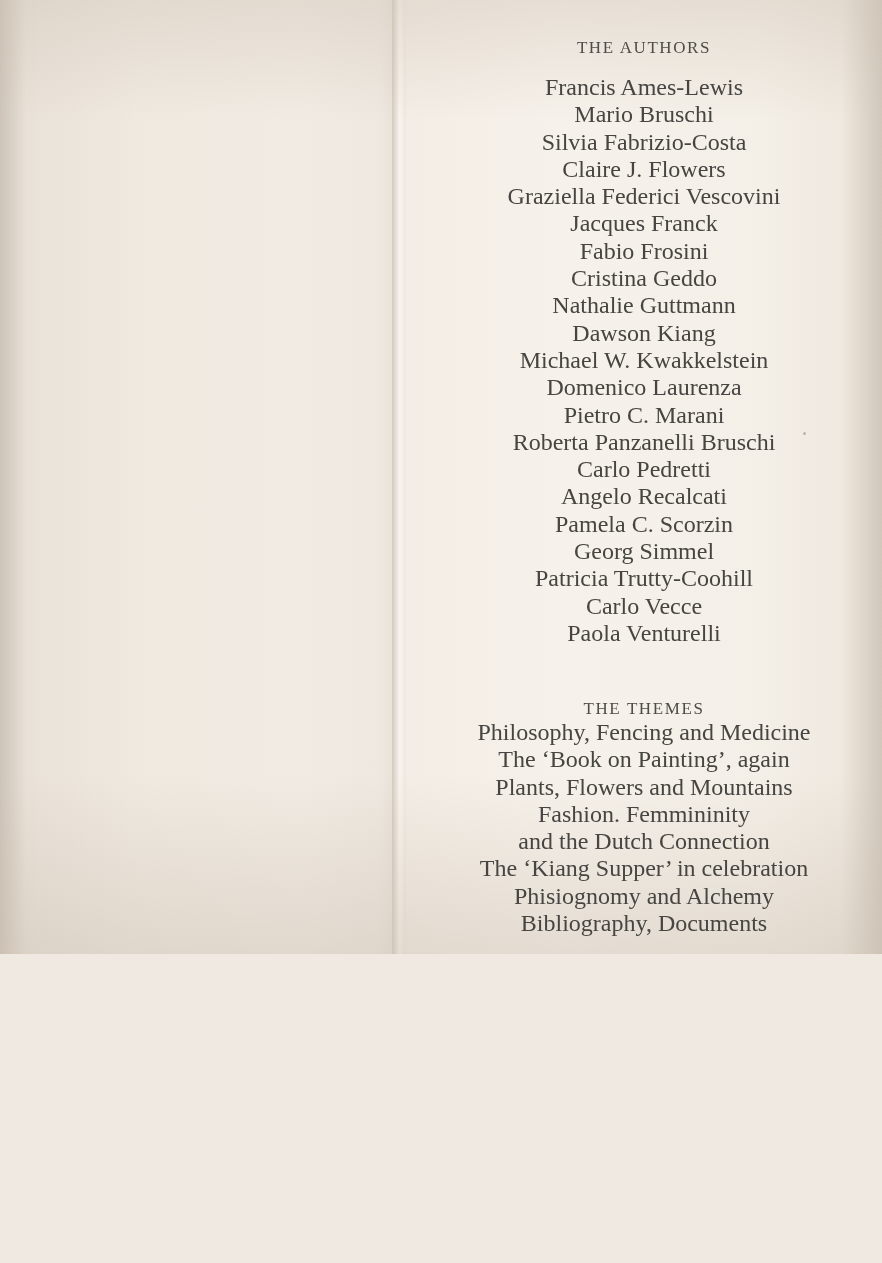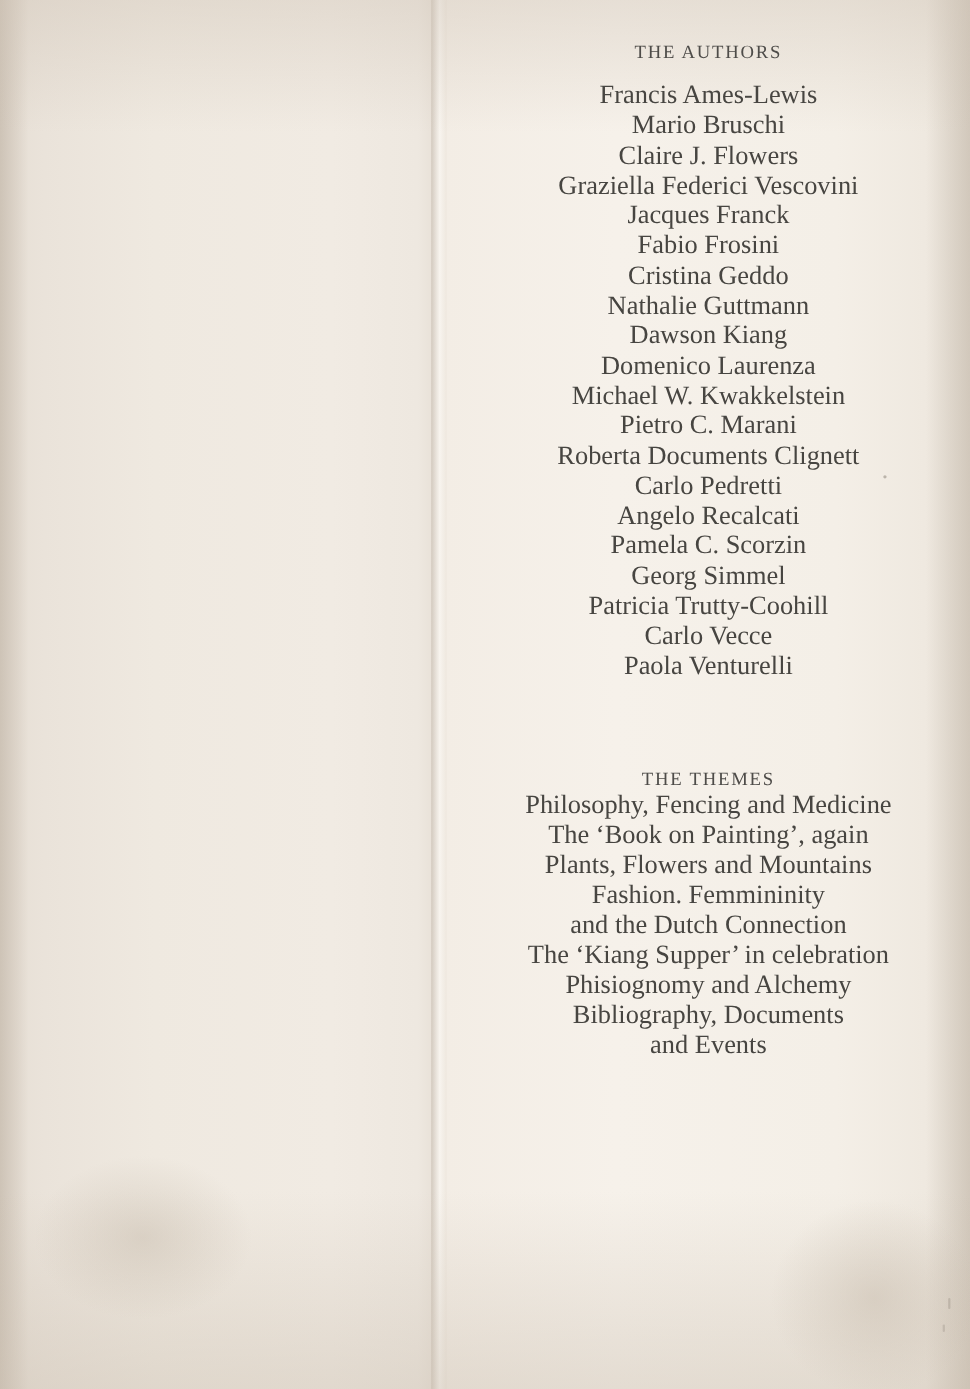--- a/index.html
+++ b/index.html
@@ -10,21 +10,21 @@
     width: 882px;
     height: 1263px;
     background: #efe9e1;
     font-family: "Liberation Serif", serif;
     overflow: hidden;
   }
 
   #page {
     position: relative;
     width: 882px;
-    height: 1263px;
+    height: 954px;
     background:
       linear-gradient(90deg,
         #e6ded4 0px,
         #eae3da 40px,
         #efe9e0 140px,
         #f1ebe3 300px,
         #eee8e0 380px,
         #e9e2d9 392px,
         #f3ede5 404px,
         #f6f1ea 560px,
@@ -163,51 +163,51 @@
   <div class="paper-shade-bottom"></div>
   <div class="paper-blotch-a"></div>
   <div class="paper-blotch-b"></div>
 
   <div class="content">
 
     <div id="authors-section" class="section">
       <div class="section-heading">THE AUTHORS</div>
       <div class="author-line">Francis Ames-Lewis</div>
       <div class="author-line">Mario Bruschi</div>
+      <div class="author-line">Silvia Fabrizio-Costa</div>
       <div class="author-line">Claire J. Flowers</div>
       <div class="author-line">Graziella Federici Vescovini</div>
       <div class="author-line">Jacques Franck</div>
       <div class="author-line">Fabio Frosini</div>
       <div class="author-line">Cristina Geddo</div>
       <div class="author-line">Nathalie Guttmann</div>
       <div class="author-line">Dawson Kiang</div>
+      <div class="author-line">Michael W. Kwakkelstein</div>
       <div class="author-line">Domenico Laurenza</div>
-      <div class="author-line">Michael W. Kwakkelstein</div>
       <div class="author-line">Pietro C. Marani</div>
-      <div class="author-line">Roberta Documents Clignett</div>
+      <div class="author-line">Roberta Panzanelli Bruschi</div>
       <div class="author-line">Carlo Pedretti</div>
       <div class="author-line">Angelo Recalcati</div>
       <div class="author-line">Pamela C. Scorzin</div>
       <div class="author-line">Georg Simmel</div>
       <div class="author-line">Patricia Trutty-Coohill</div>
       <div class="author-line">Carlo Vecce</div>
       <div class="author-line">Paola Venturelli</div>
     </div>
 
     <div id="themes-section" class="section">
       <div class="section-heading">THE THEMES</div>
       <div class="theme-line">Philosophy, Fencing and Medicine</div>
       <div class="theme-line">The ‘Book on Painting’, again</div>
       <div class="theme-line">Plants, Flowers and Mountains</div>
       <div class="theme-line">Fashion. Femmininity</div>
       <div class="theme-line">and the Dutch Connection</div>
       <div class="theme-line">The ‘Kiang Supper’ in celebration</div>
       <div class="theme-line">Phisiognomy and Alchemy</div>
       <div class="theme-line">Bibliography, Documents</div>
-      <div class="theme-line">and Events</div>
     </div>
 
   </div>
 
   <div class="speck s1"></div>
   <div class="speck s2"></div>
   <div class="speck s3"></div>
 
 </div>
 

